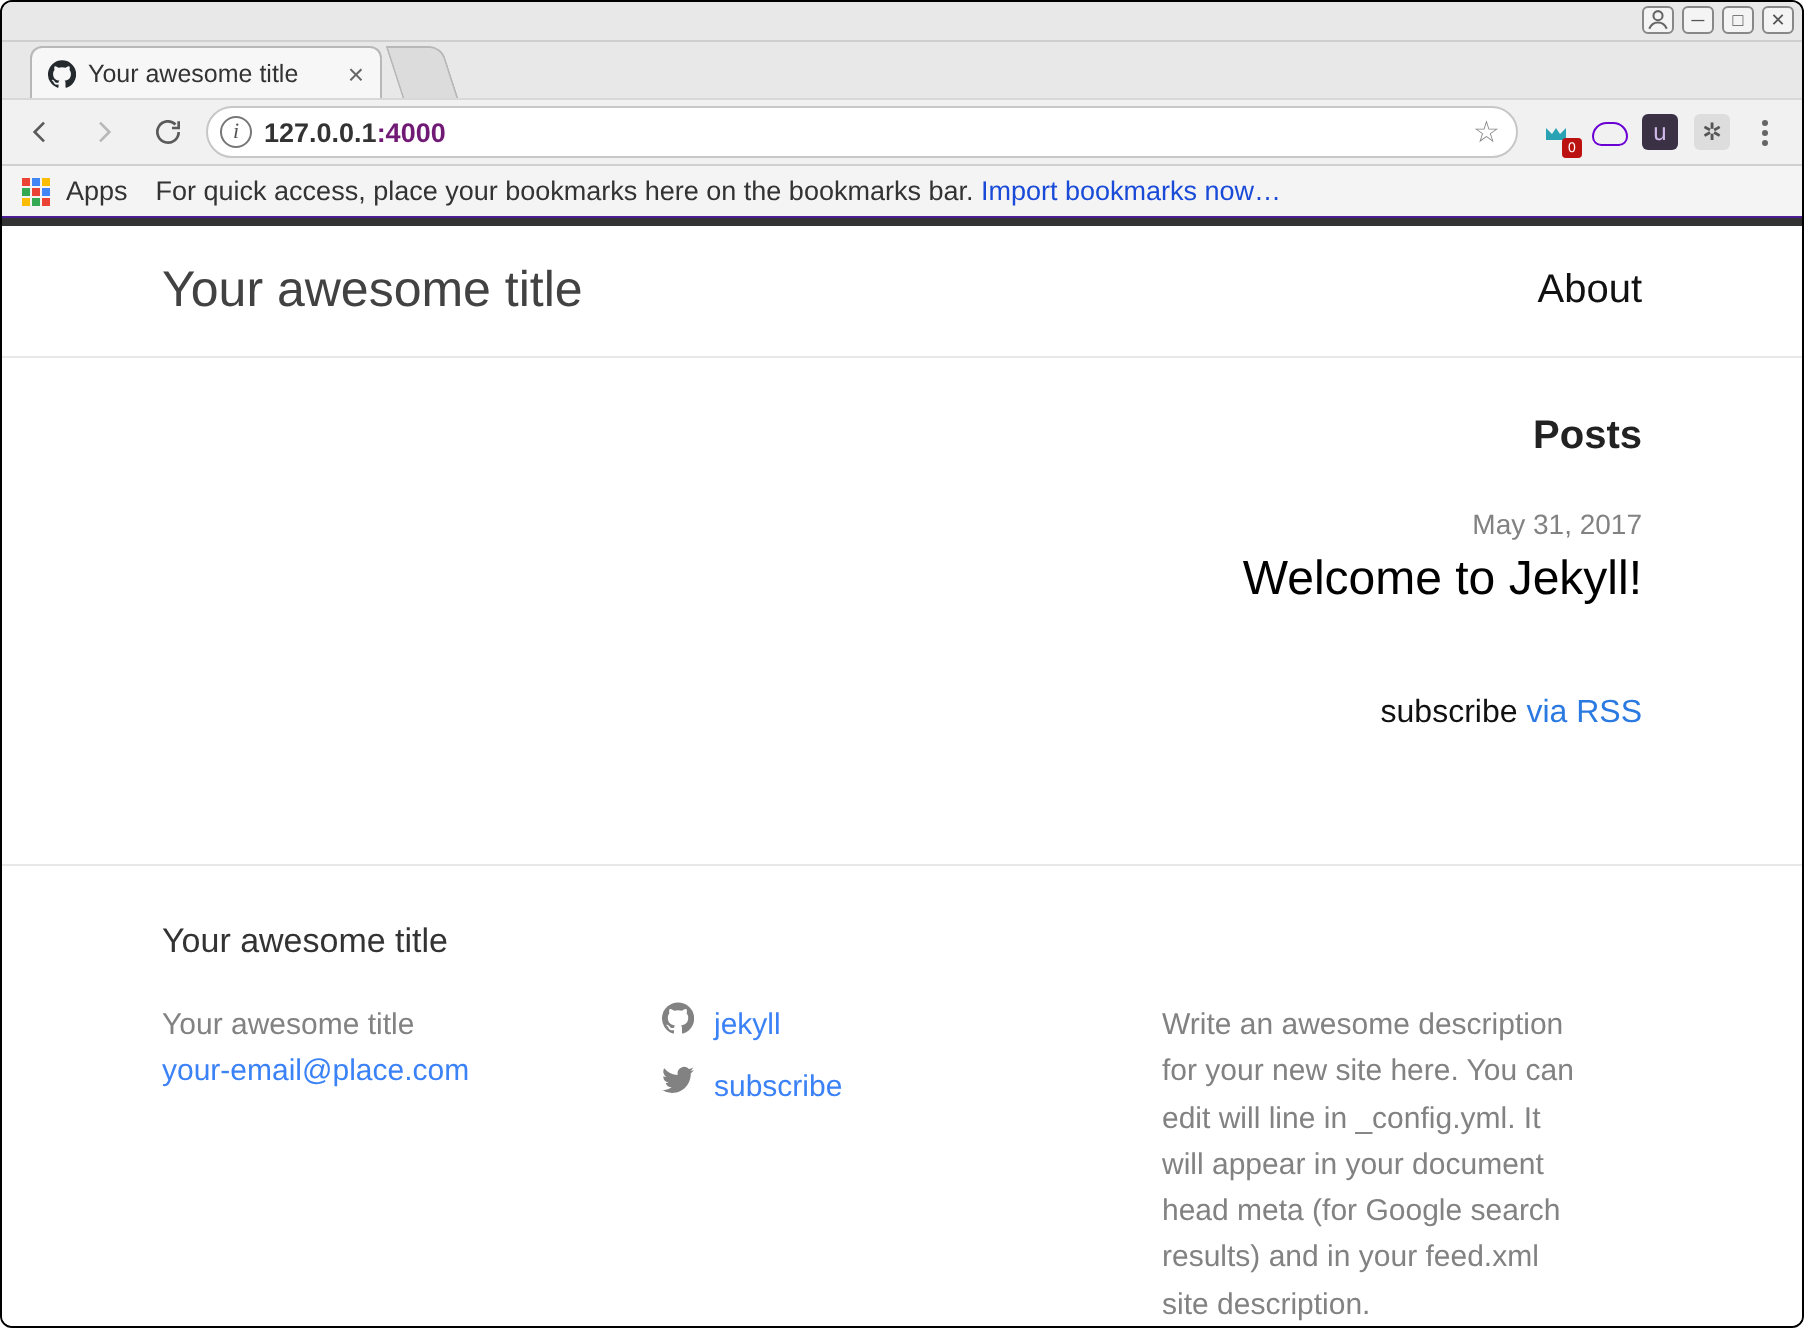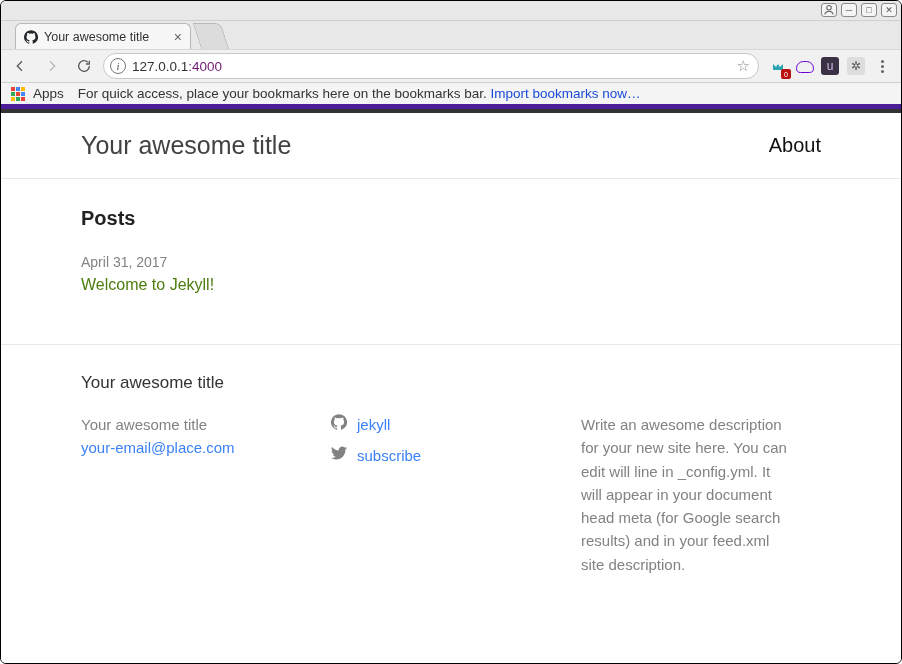--- a/index.html
+++ b/index.html
@@ -99,21 +99,21 @@
     padding: 0 8px 0 6px;
     gap:6px;
     color:#333;
     font-size:13.5px;
   }
   .omnibox .info-icon {
     width:16px; height:16px; border:1px solid #777; border-radius:50%;
     display:flex; align-items:center; justify-content:center;
     font-size:11px; font-style: italic; font-family: Georgia, serif; color:#555;
   }
-  .omnibox .url { flex:1; display:flex; align-items:flex-end; white-space:nowrap; overflow:hidden; }
+  .omnibox .url { flex:1; display:flex; align-items:flex-end; white-space:nowrap; overflow:hidden;font-weight:bold; }
   .omnibox .url .muted { color:#701a75; }
   .omnibox .star { color:#888; font-size:15px; }
   .ext-icons { display:flex; align-items:center; gap:8px; padding:0 4px; }
   .ext {
     width:18px; height:18px; display:flex; align-items:center; justify-content:center;
     font-size:12px; color:#444; position:relative;
   }
   .ext.square-dark { background:#3a3144; border-radius:3px; color:#d0b8e8; }
   .ext.square-light { background:#ddd; border-radius:3px; color:#555; }
   .ext.cloud::before {
@@ -125,21 +125,21 @@
     background:#b11; color:#fff; font-size:7px; display:flex; align-items:center; justify-content:center;
     border-radius:2px;
   }
   .kebab { display:flex; flex-direction:column; gap:2px; align-items:center; justify-content:center; width:18px; height:18px; }
   .kebab span { width:3px; height:3px; background:#666; border-radius:50%; }
 
   
   .bookmarksbar {
     height:26px;
     background:#f4f4f4;
-    border-bottom:5px solid #4c1d95;
+    border-bottom:1px solid #4c1d95;
     display:flex; align-items:center;
     padding: 0 10px;
     gap:8px;
     font-size:13.5px;
     color:#333;
   }
   .apps-icon {
     width:14px; height:14px;
     display:grid; grid-template-columns:repeat(3,4px); grid-template-rows:repeat(3,4px); gap:1px;
   }
@@ -177,24 +177,24 @@
     display:flex; align-items:center; justify-content:space-between;
     padding: 18px 0 18px 0;
   }
   .site-title {
     font-size: 25px;
     font-weight: 400;
     color:#424242;
   }
   .nav-link { font-size:20px; color:#111; }
 
-  .content-inner { padding: 28px 0 50px 0; }
+  .content-inner { padding: 28px 0 50px 0; text-align: right; }
   .section-heading { font-size:20px; font-weight:600; margin:0 0 24px 0; color:#222; }
   .post-date { font-size:14px; color:#828282; margin-bottom:6px; }
-  .post-link { font-size:16px; color:#4d7c0f; text-decoration:none; }
+  .post-link { font-size:24px; color:#000000; text-decoration:none; }
   .subscribe { margin-top:44px; font-size:16px; color:#111; }
   .subscribe a { color:#2a7ae2; text-decoration:none; }
 
   .site-footer {
     border-top:1px solid #e8e8e8;
     padding: 28px 0 40px 0;
   }
   .footer-title { font-size:17px; font-weight:500; color:#333; margin-bottom:20px; }
   .footer-cols { display:flex; gap:40px; }
   .fcol { flex:1; font-size:15px; color:#828282; line-height:1.55; }
@@ -303,24 +303,27 @@
       <div class="site-title">Your awesome title</div>
       <div class="nav-link">About</div>
     </div>
   </header>
 
   <main>
     <div class="wrapper content-inner">
       <h2 class="section-heading">Posts</h2>
 
       <div>
-        <div class="post-date">April 31, 2017</div>
+        <div class="post-date">May 31, 2017</div>
         <a href="#" class="post-link">Welcome to Jekyll!</a>
       </div>
 
+      <p class="subscribe">
+        <span>subscribe </span><a href="#">via RSS</a>
+      </p>
     </div>
   </main>
 
   <footer class="site-footer">
     <div class="wrapper">
       <div class="footer-title">Your awesome title</div>
       <div class="footer-cols">
         <div class="fcol">
           <div>Your awesome title</div>
           <a href="#">your-email@place.com</a>

